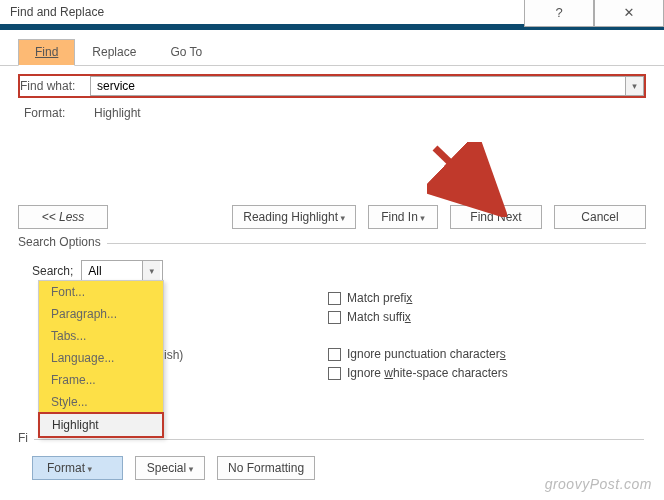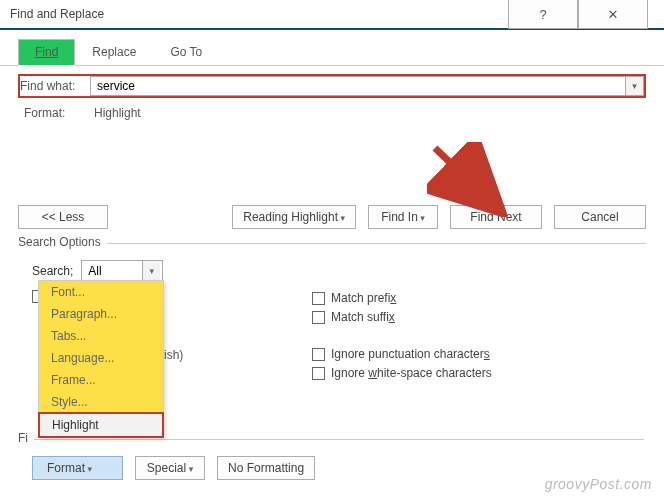--- a/index.html
+++ b/index.html
@@ -11,22 +11,22 @@
     width: 664px;
     height: 500px;
     overflow: hidden;
     position: relative;
   }
   .titlebar {
     display: flex;
     align-items: center;
     justify-content: space-between;
     height: 30px;
-    padding: 0 16px 0 10px;
-    border-bottom: 2px solid #0c4a6e;
+    padding: 0 0 0 10px;
+    border-bottom: 6px solid #0c4a6e;
     background: #fff;
   }
   .titlebar .title { font-size: 12px; color: #444; }
   .titlebar .controls { display: flex; }
   .titlebar .controls .btn {
     width: 44px;
     height: 30px;
     display: flex;
     align-items: center;
     justify-content: center;
@@ -42,21 +42,21 @@
   .tab {
     padding: 5px 16px 6px 16px;
     border: 1px solid transparent;
     border-bottom: none;
     color: #555;
     position: relative;
     top: 1px;
   }
   .tab.active {
     border-color: #bbb;
-    background: #22c55e;
+    background: #fdba74;
     border-bottom: 1px solid #fff;
   }
   .content { padding: 8px 18px 0 18px; }
   .find-row-wrap {
     border: 2px solid #c0392b;
     margin-bottom: 4px;
   }
   .find-row {
     display: flex;
     align-items: center;
@@ -103,21 +103,21 @@
   .btn {
     border: 1px solid #adadad;
     background: #fdfdfd;
     color: #444;
     padding: 4px 10px;
     min-width: 70px;
     text-align: center;
     font: inherit;
     white-space: nowrap;
   }
-  .btn.less { width: 90px; }
+  .btn.less { width: 90px; font-style: italic; }
   .btn-group { margin-left: auto; display: flex; gap: 12px; }
   .drop-caret::after {
     content: " \25BE";
     font-size: 9px;
     color: #666;
   }
   .section-label {
     margin-top: 4px;
     color: #555;
     border-top: 1px solid #ccc;
@@ -169,20 +169,21 @@
     display: flex;
   }
   .col-l { width: 280px; }
   .col-r { flex: 1; padding-top: 2px; }
   .chk {
     display: flex;
     align-items: center;
     gap: 6px;
     margin-bottom: 5px;
     color: #444;
+    margin-left: 16px;
   }
   .chk .box {
     width: 13px;
     height: 13px;
     border: 1px solid #666;
     background: #fff;
   }
   .chk.partial .text { color: #555; }
   .chk .text .u { text-decoration: underline; }
   .gap { height: 18px; }

